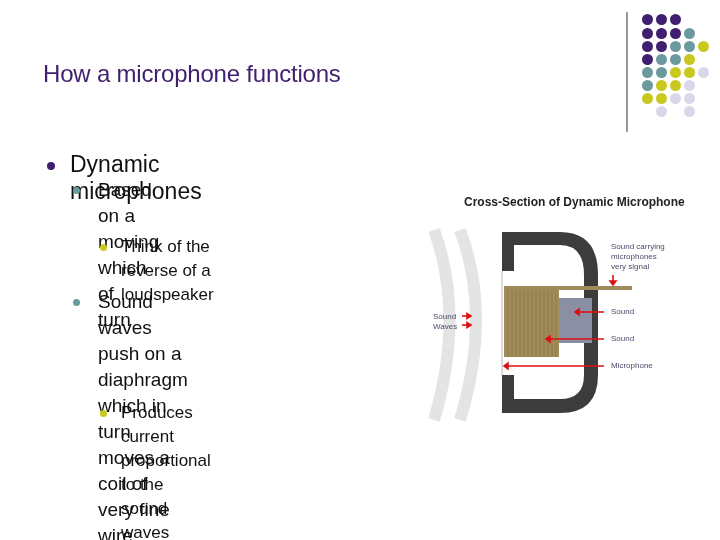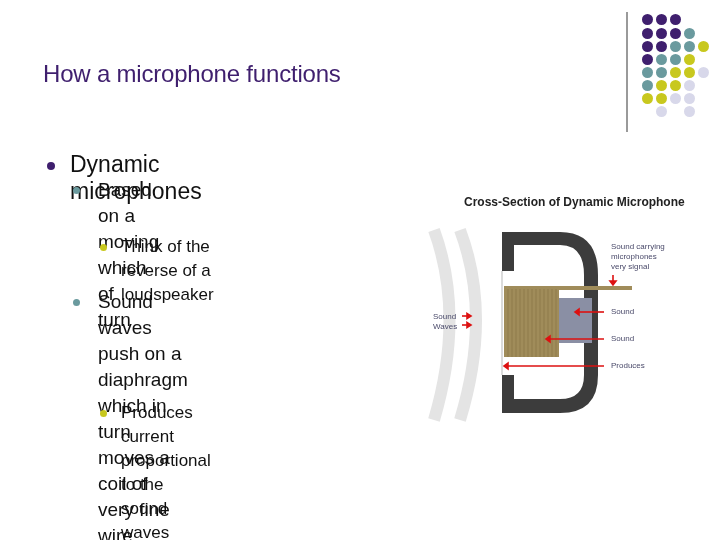--- a/index.html
+++ b/index.html
@@ -149,18 +149,18 @@
         <path d="M47,137.5 L47,142.5 L51,140 Z"></path>
     </g>
   </svg>
   <div class="dlabel" style="left:191px;top:57px">
     <div>Sound carrying</div>
     <div>microphones</div>
     <div>very signal</div>
   </div>
   <div class="dlabel" style="left:191px;top:122px">Sound</div>
   <div class="dlabel" style="left:191px;top:149px">Sound</div>
-  <div class="dlabel" style="left:191px;top:176px">Produces</div>
+  <div class="dlabel" style="left:191px;top:176px">Microphone</div>
   <div class="dlabel" style="left:13px;top:127px">
     <div>Sound</div>
     <div>Waves</div>
   </div>
 </div>
 
 </body></html>

